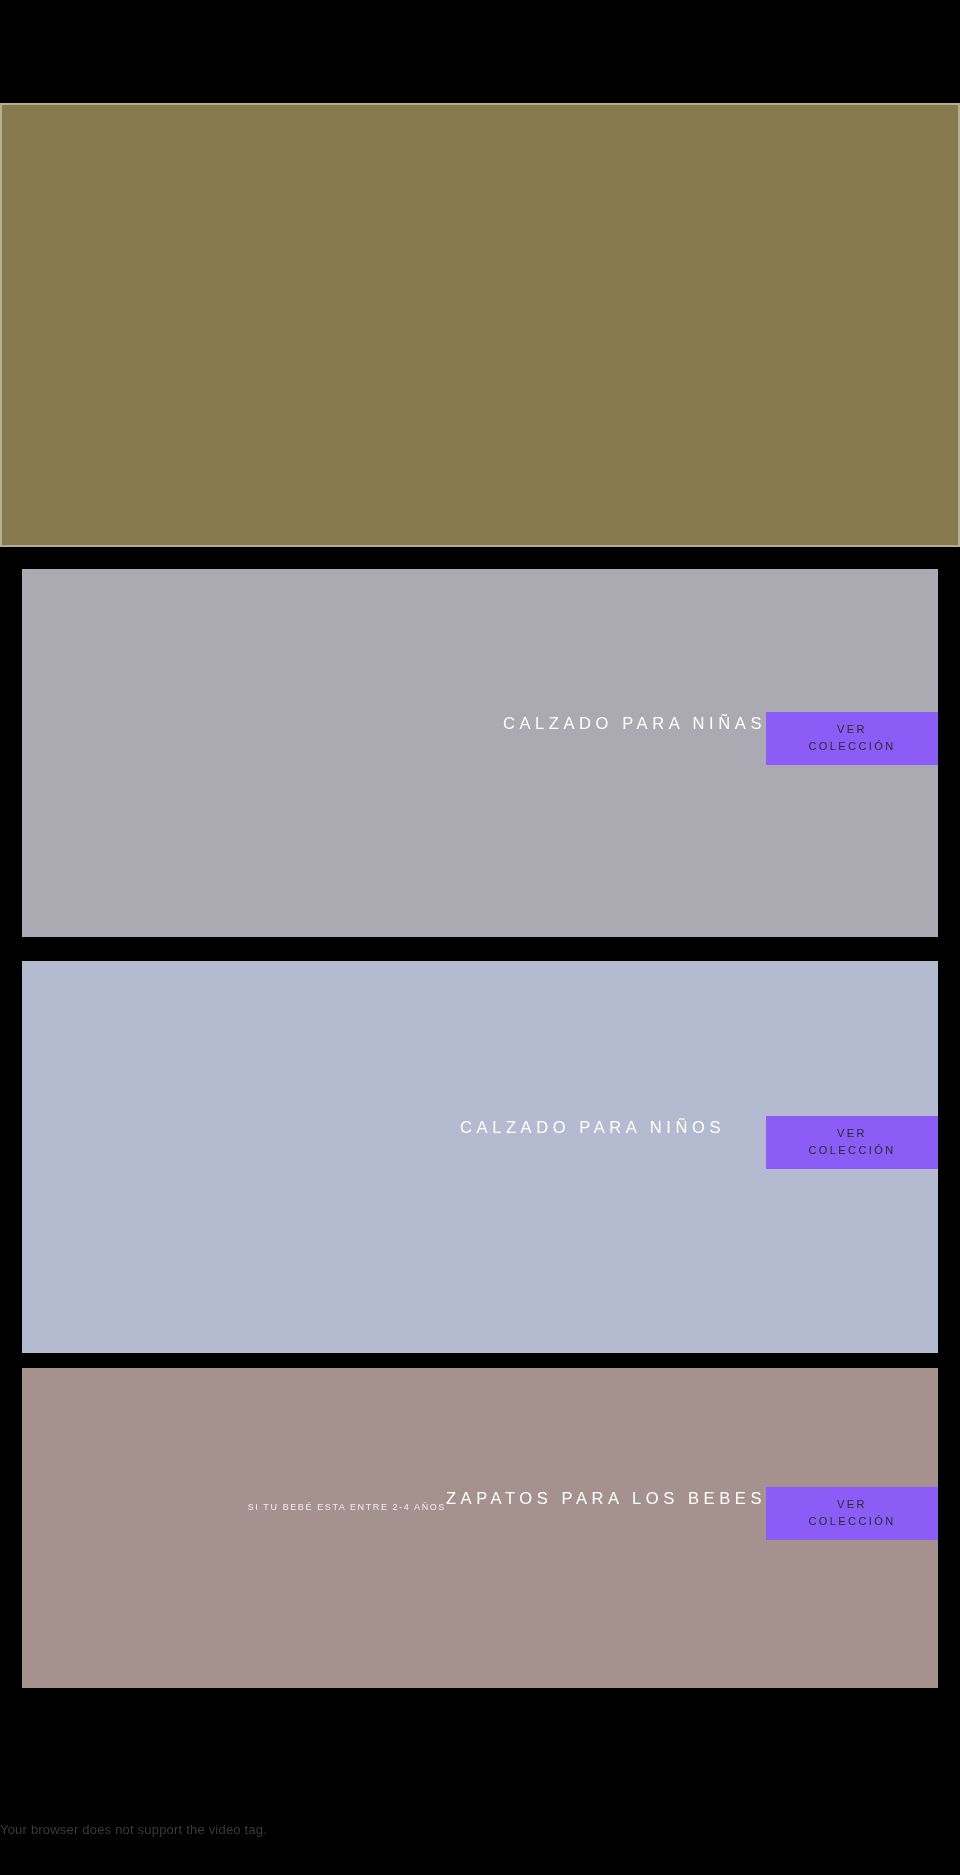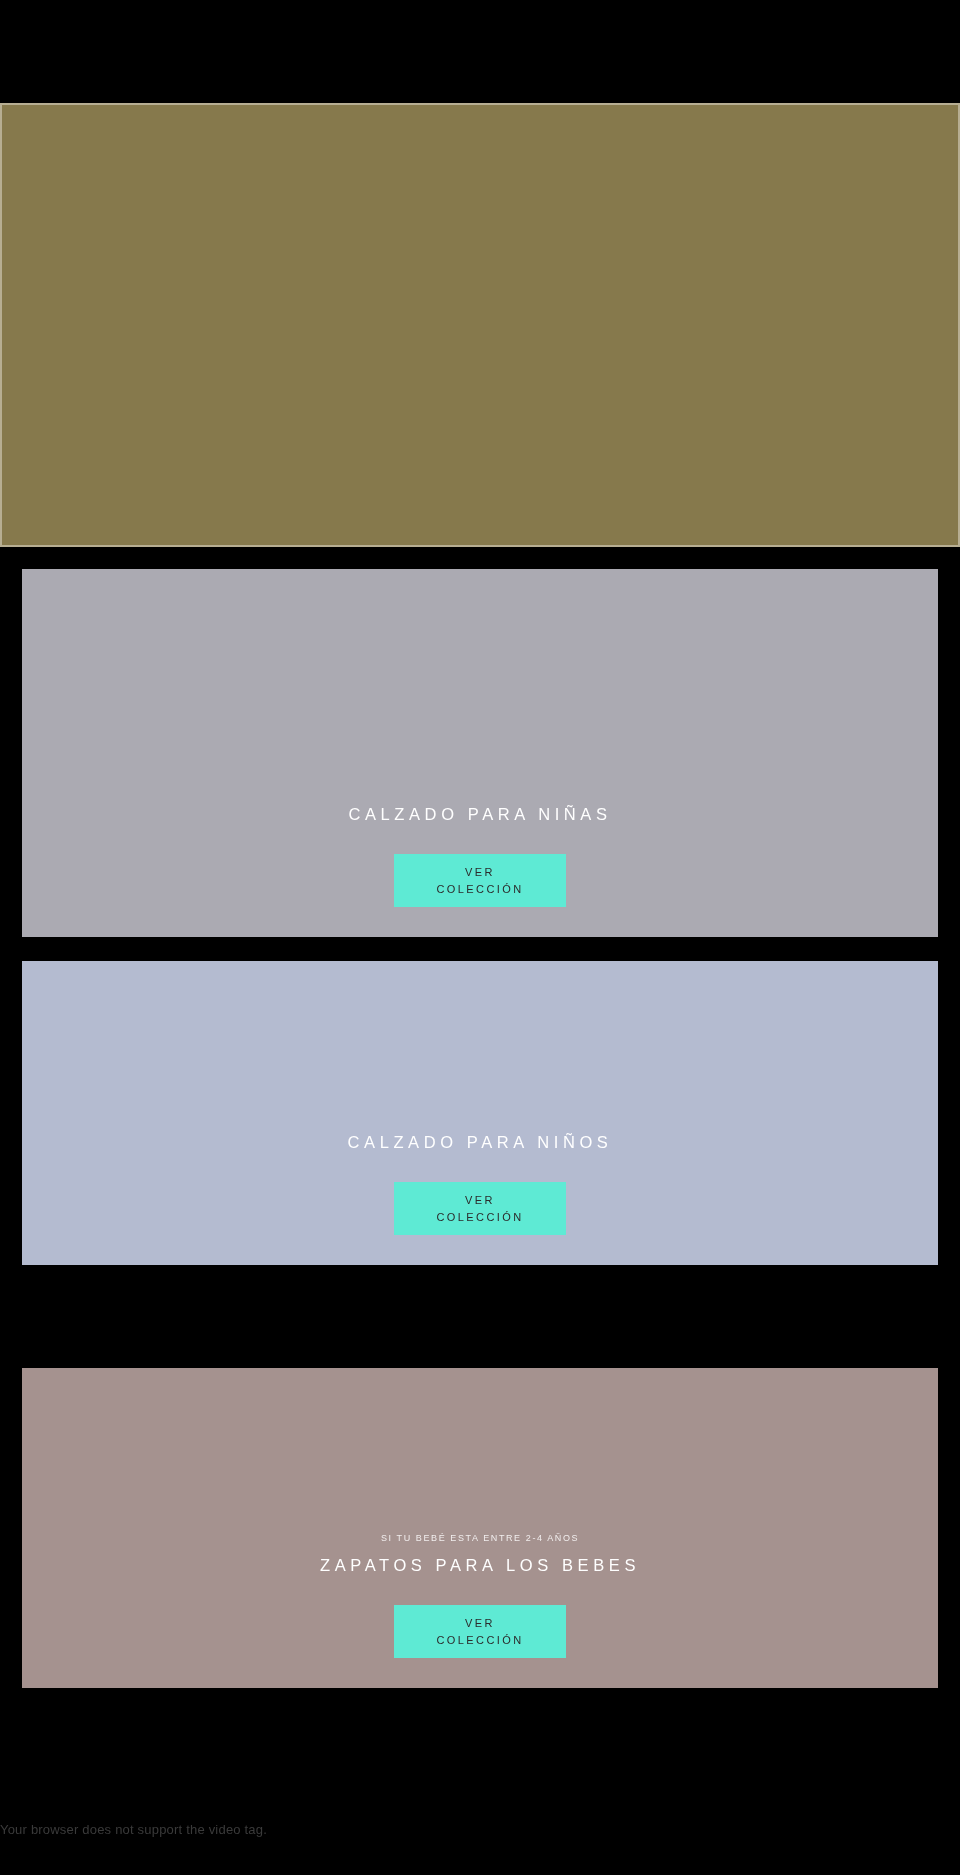--- a/index.html
+++ b/index.html
@@ -31,35 +31,36 @@
     border-left: 2px solid #b7ae92;
     border-right: 2px solid #b7ae92;
   }
 
   
   .panel {
     position: absolute;
     left: 22px;
     width: 916px;
     display: flex;
-    flex-direction: column;
+    flex-direction: row;
     align-items: center;
     justify-content: flex-end;
     padding-bottom: 30px;
   }
 
   .panel-girls {
     top: 569px;
     height: 368px;
     background: #abaab2;
   }
   .panel-boys {
     top: 961px;
-    height: 304px;
+    height: 392px;
     background: #b4bbd0;
+    gap: 41px;
   }
   .panel-babies {
     top: 1368px;
     height: 320px;
     background: #a5928f;
   }
 
   .eyebrow {
     color: #f2eeee;
     font-size: 9px;
@@ -76,21 +77,21 @@
     letter-spacing: 4.6px;
     font-weight: 400;
     text-transform: uppercase;
     text-align: center;
     margin-bottom: 30px;
   }
 
   .cta {
     width: 172px;
     height: 53px;
-    background: #5eead4;
+    background: #8b5cf6;
     border: none;
     color: #2b2b2b;
     font-family: "Liberation Sans", sans-serif;
     font-size: 11px;
     letter-spacing: 2.4px;
     line-height: 17px;
     text-transform: uppercase;
     display: flex;
     flex-direction: column;
     align-items: center;

